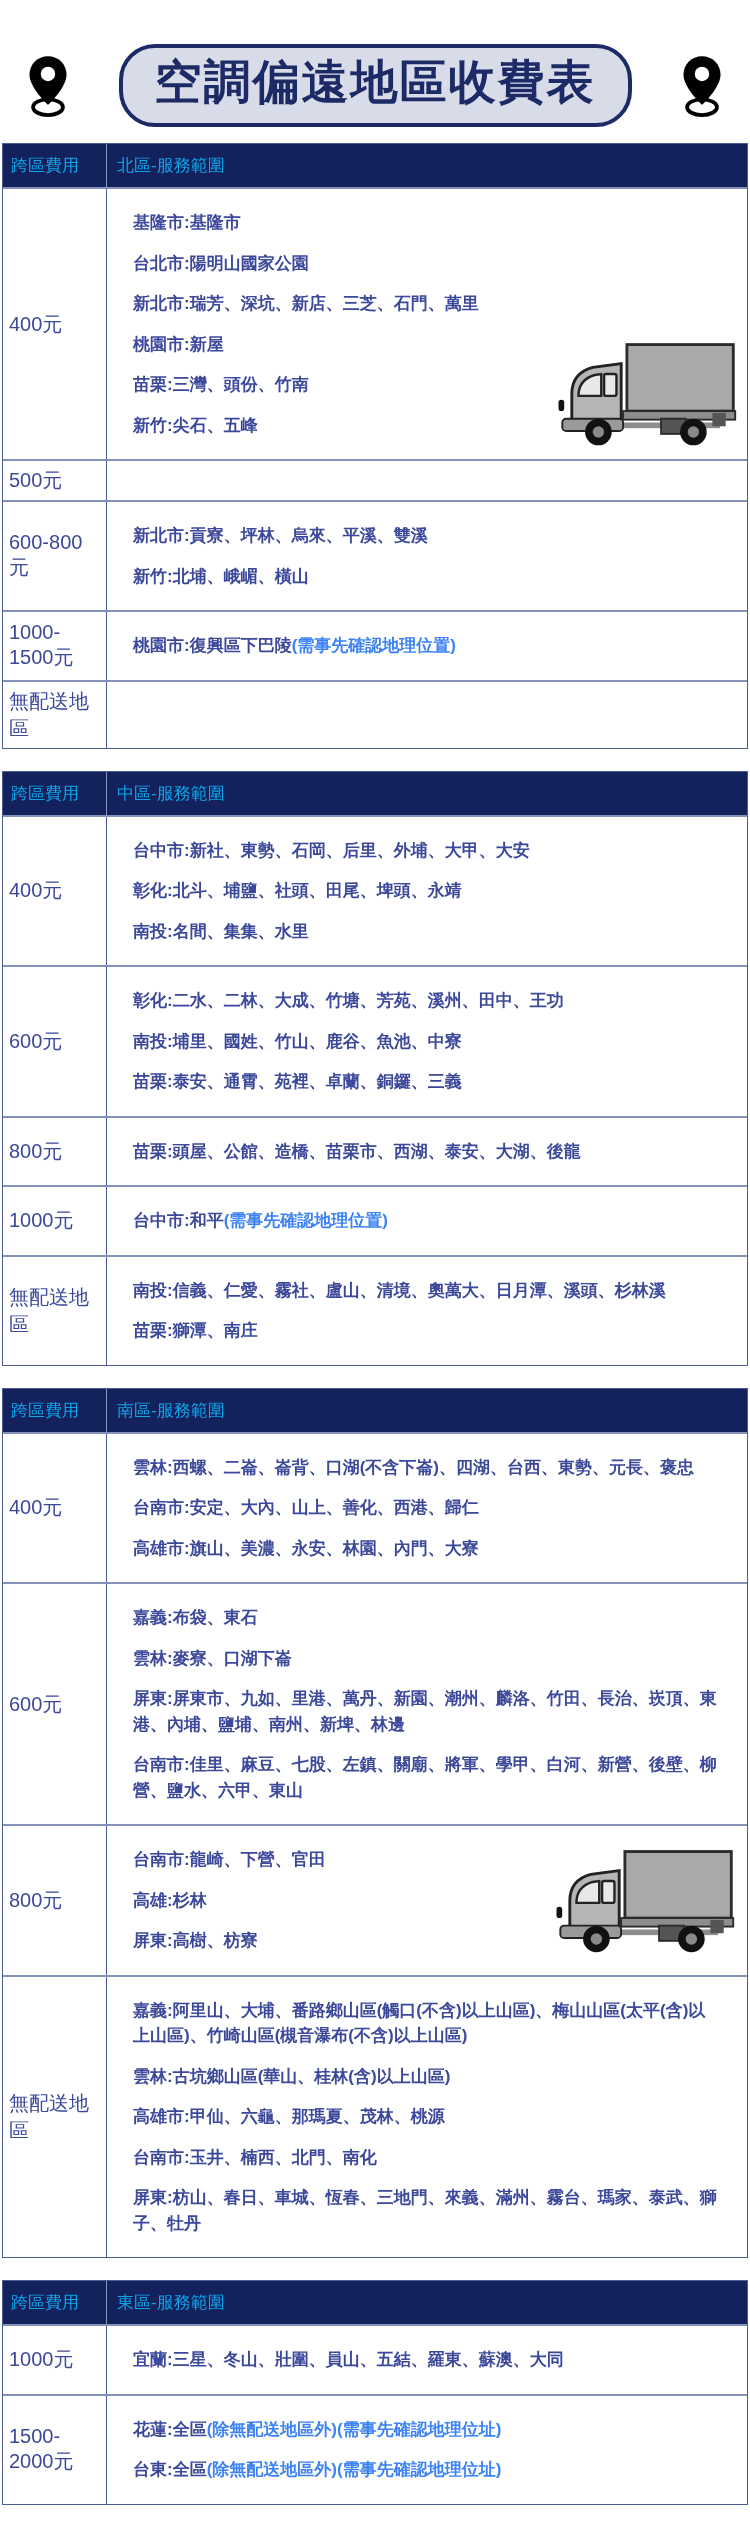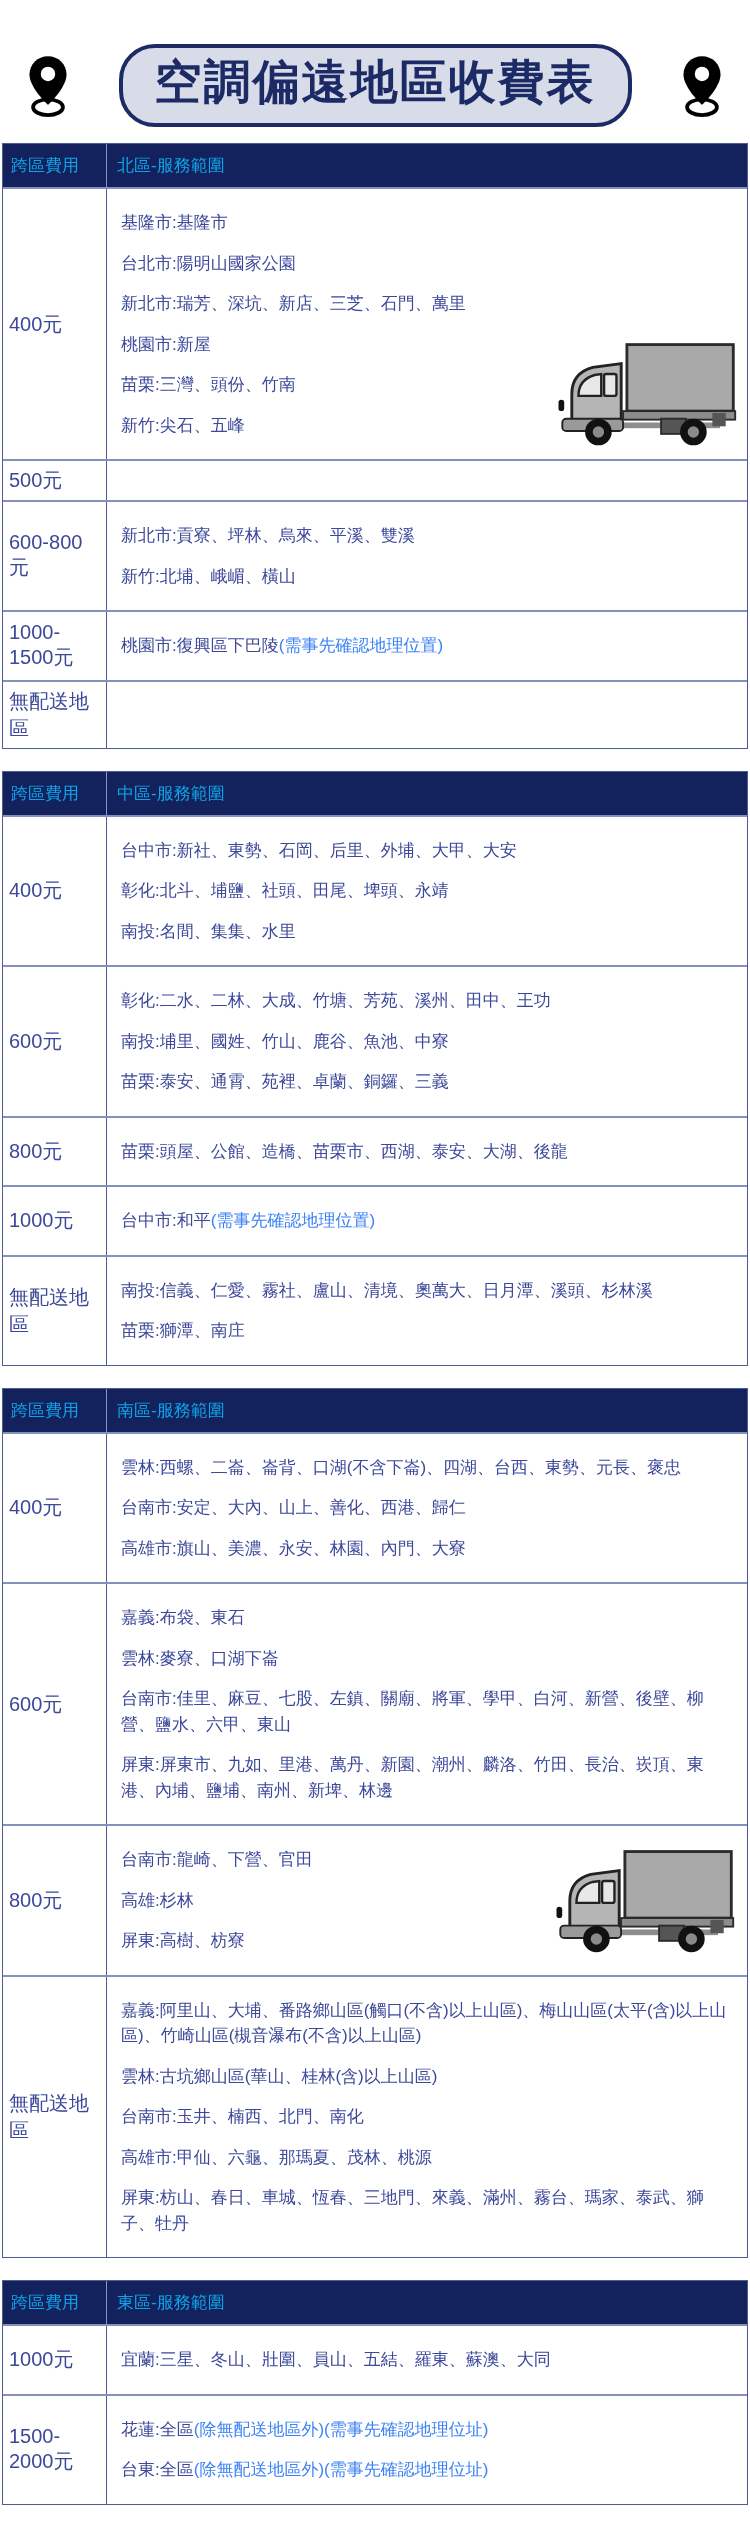--- a/index.html
+++ b/index.html
@@ -46,21 +46,21 @@
   .fee-cell{
     width:104px;flex:0 0 104px;box-sizing:border-box;
     border-right:1px solid #4d5c92;
     display:flex;align-items:center;
     padding:6px 6px;font-size:20px;color:#3c4899;
   }
   .content-cell{
     flex:1;min-width:0;position:relative;
     padding:6px 14px;font-size:17px;color:#3c4899;
   }
-  .line{margin:15px 0;line-height:1.5;}
+  .line{margin:15px 12px;line-height:1.5;font-weight:bold;}
   .red{color:#3b82f6;}
   
   .truck{position:absolute;width:190px;height:auto;}
   .truck.bottom{right:8px;bottom:10px;}
   .truck.middle{right:10px;top:50%;transform:translateY(-50%);}
 </style>
 </head>
 <body>
 
 <div class="title-bar">
@@ -184,22 +184,22 @@
           <div class="line"><span>雲林:西螺、二崙、崙背、口湖(不含下崙)、四湖、台西、東勢、元長、褒忠</span></div>
           <div class="line"><span>台南市:安定、大內、山上、善化、西港、歸仁</span></div>
           <div class="line"><span>高雄市:旗山、美濃、永安、林園、內門、大寮</span></div>
         </div>
       </div>
       <div class="row">
         <div class="fee-cell">600元</div>
         <div class="content-cell">
           <div class="line"><span>嘉義:布袋、東石</span></div>
           <div class="line"><span>雲林:麥寮、口湖下崙</span></div>
+          <div class="line"><span>屏東:屏東市、九如、里港、萬丹、新園、潮州、麟洛、竹田、長治、崁頂、東港、內埔、鹽埔、南州、新埤、林邊</span></div>
           <div class="line"><span>台南市:佳里、麻豆、七股、左鎮、關廟、將軍、學甲、白河、新營、後壁、柳營、鹽水、六甲、東山</span></div>
-          <div class="line"><span>屏東:屏東市、九如、里港、萬丹、新園、潮州、麟洛、竹田、長治、崁頂、東港、內埔、鹽埔、南州、新埤、林邊</span></div>
         </div>
       </div>
       <div class="row">
         <div class="fee-cell">800元</div>
         <div class="content-cell">
           <div class="line"><span>台南市:龍崎、下營、官田</span></div>
           <div class="line"><span>高雄:杉林</span></div>
           <div class="line"><span>屏東:高樹、枋寮</span></div>
           <svg class="truck middle" viewBox="0 0 200 118">
     <rect x="82" y="8" width="112" height="70" fill="#a9a9a9" stroke="#2b2b2b" stroke-width="3"></rect>
@@ -217,22 +217,22 @@
     <circle cx="152" cy="100" r="14" fill="#111"></circle>
             <circle cx="152" cy="100" r="6" fill="#8a8a8a"></circle>
   </svg>
         </div>
       </div>
       <div class="row">
         <div class="fee-cell">無配送地區</div>
         <div class="content-cell">
           <div class="line"><span>嘉義:阿里山、大埔、番路鄉山區(觸口(不含)以上山區)、梅山山區(太平(含)以上山區)、竹崎山區(槻音瀑布(不含)以上山區)</span></div>
           <div class="line"><span>雲林:古坑鄉山區(華山、桂林(含)以上山區)</span></div>
+          <div class="line"><span>高雄市:甲仙、六龜、那瑪夏、茂林、桃源</span></div>
           <div class="line"><span>台南市:玉井、楠西、北門、南化</span></div>
-          <div class="line"><span>高雄市:甲仙、六龜、那瑪夏、茂林、桃源</span></div>
           <div class="line"><span>屏東:枋山、春日、車城、恆春、三地門、來義、滿州、霧台、瑪家、泰武、獅子、牡丹</span></div>
         </div>
       </div>
     </div>
     <div class="section">
       <div class="sec-header">
         <div class="fee-h">跨區費用</div>
         <div class="range-h">東區-服務範圍</div>
       </div>
       <div class="row">

